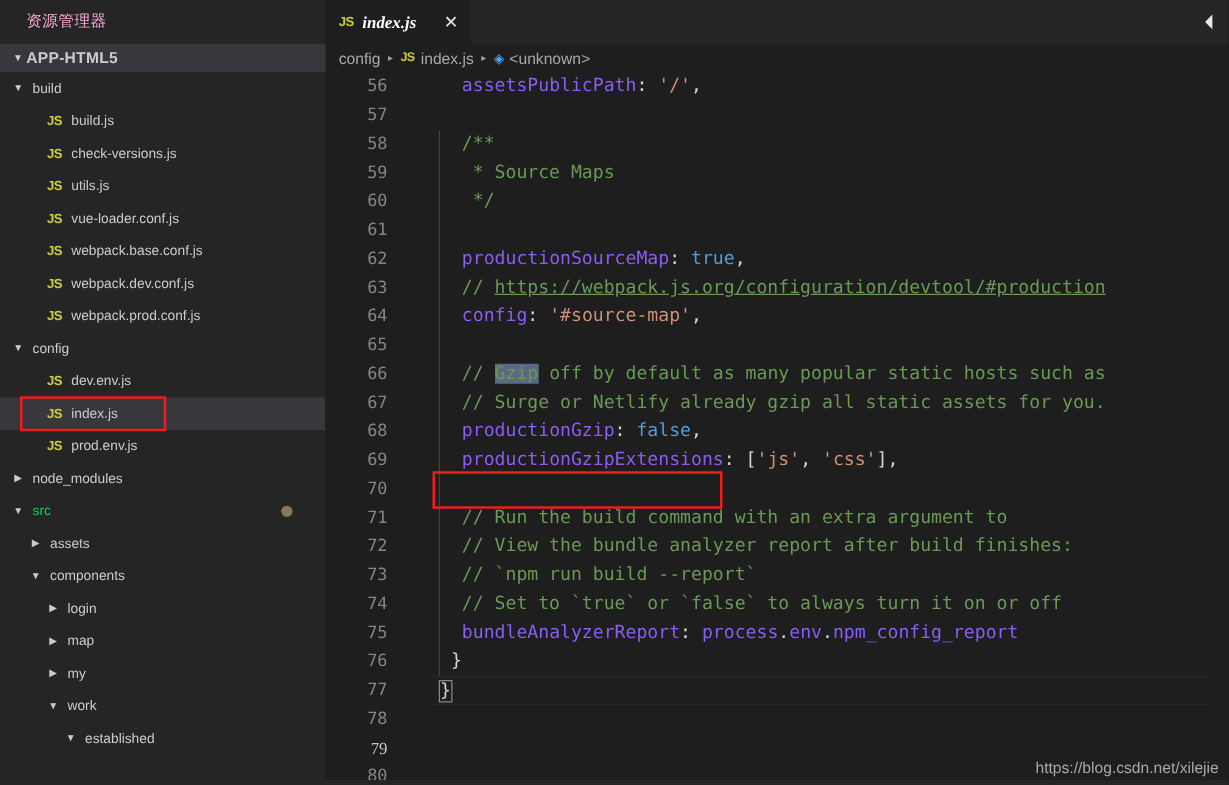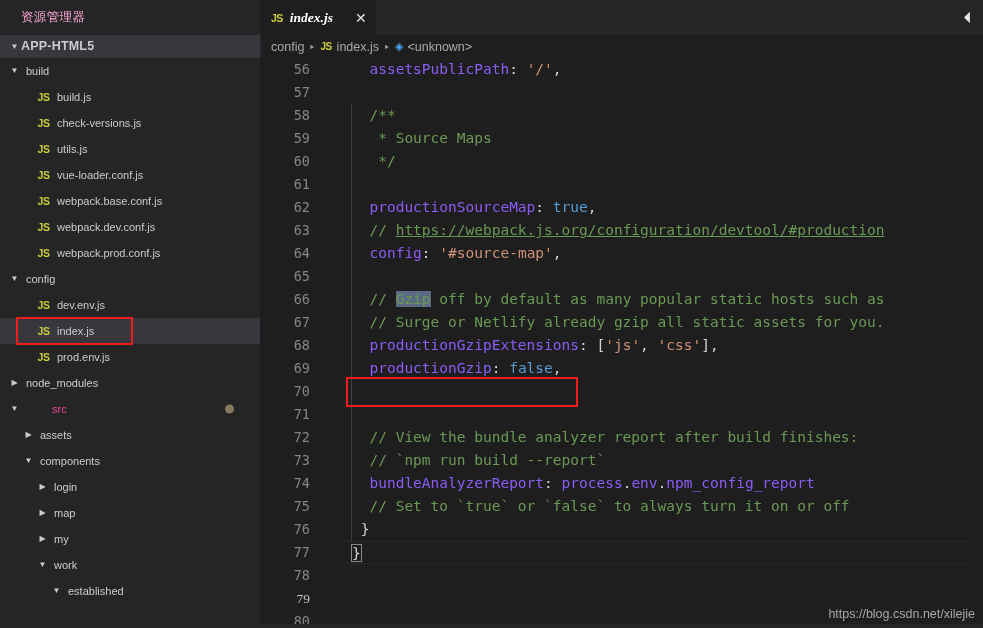--- a/index.html
+++ b/index.html
@@ -50,21 +50,21 @@
     display: inline-block;
   }
   .twist.none { visibility: hidden; }
   .jsicon {
     flex: 0 0 17px; width: 17px; margin-right: 5px;
     font-size: 10.5px; font-weight: bold; color: #cbcb41;
     font-family: "Liberation Sans", sans-serif;
     text-align: center; letter-spacing: -.5px;
   }
   .tlabel { font-size: 11px; color: #cccccc; text-align: center; }
-  .tlabel.accent { color: #ec4899; margin-left: 26px; }
+  .tlabel.accent { color: #22c55e; }
   .dirty-dot {
     position: absolute; right: 26px; top: 50%;
     transform: translateY(-50%);
     width: 9px; height: 9px; border-radius: 50%;
     background: #8a7761;
   }
   .redbox {
     position: absolute;
     border: 2px solid #f01d1d;
     pointer-events: none;
@@ -390,28 +390,28 @@
           <div class="cl"><span class="ind-guide"></span><span class="cmt">  /**</span></div>
           <div class="cl"><span class="ind-guide"></span><span class="cmt">   * Source Maps</span></div>
           <div class="cl"><span class="ind-guide"></span><span class="cmt">   */</span></div>
           <div class="cl"><span class="ind-guide"></span></div>
           <div class="cl"><span class="ind-guide"></span><span class="punct">  </span><span class="prop">productionSourceMap</span><span class="punct">: </span><span class="kw">true</span><span class="punct">,</span></div>
           <div class="cl"><span class="ind-guide"></span><span class="cmt">  // </span><span class="link">https://webpack.js.org/configuration/devtool/#production</span></div>
           <div class="cl"><span class="ind-guide"></span><span class="punct">  </span><span class="prop">config</span><span class="punct">: </span><span class="str">'#source-map'</span><span class="punct">,</span></div>
           <div class="cl"><span class="ind-guide"></span></div>
           <div class="cl"><span class="ind-guide"></span><span class="cmt">  // </span><span class="sel">Gzip</span><span class="cmt"> off by default as many popular static hosts such as</span></div>
           <div class="cl"><span class="ind-guide"></span><span class="cmt">  // Surge or Netlify already gzip all static assets for you.</span></div>
+          <div class="cl"><span class="ind-guide"></span><span class="punct">  </span><span class="prop">productionGzip</span><span class="punct">: </span><span class="kw">false</span><span class="punct">,</span></div>
           <div class="cl"><span class="ind-guide"></span><span class="punct">  </span><span class="prop">productionGzipExtensions</span><span class="punct">: [</span><span class="str">'js'</span><span class="punct">, </span><span class="str">'css'</span><span class="punct">],</span></div>
-          <div class="cl"><span class="ind-guide"></span><span class="punct">  </span><span class="prop">productionGzip</span><span class="punct">: </span><span class="kw">false</span><span class="punct">,</span></div>
           <div class="cl"><span class="ind-guide"></span></div>
-          <div class="cl"><span class="ind-guide"></span></div>
+          <div class="cl"><span class="ind-guide"></span><span class="cmt">  // Run the build command with an extra argument to</span></div>
           <div class="cl"><span class="ind-guide"></span><span class="cmt">  // View the bundle analyzer report after build finishes:</span></div>
           <div class="cl"><span class="ind-guide"></span><span class="cmt">  // `npm run build --report`</span></div>
+          <div class="cl"><span class="ind-guide"></span><span class="cmt">  // Set to `true` or `false` to always turn it on or off</span></div>
           <div class="cl"><span class="ind-guide"></span><span class="punct">  </span><span class="prop">bundleAnalyzerReport</span><span class="punct">: </span><span class="prop">process</span><span class="punct">.</span><span class="prop">env</span><span class="punct">.</span><span class="prop">npm_config_report</span></div>
-          <div class="cl"><span class="ind-guide"></span><span class="cmt">  // Set to `true` or `false` to always turn it on or off</span></div>
           <div class="cl"><span class="ind-guide"></span><span class="punct"> }</span></div>
           <div class="cl activeline"><span class="brkt">}</span></div>
           <div class="cl"></div>
           <div class="redbox" style="left: 4px; top: 319px; width: 232px; height: 30px; border-color: rgb(240, 29, 29);"></div>
         </div>
       <div id="right-strip"></div>
     </div>
 
     <div id="watermark">https://blog.csdn.net/xilejie</div>
     <div id="bottom-strip"></div>

